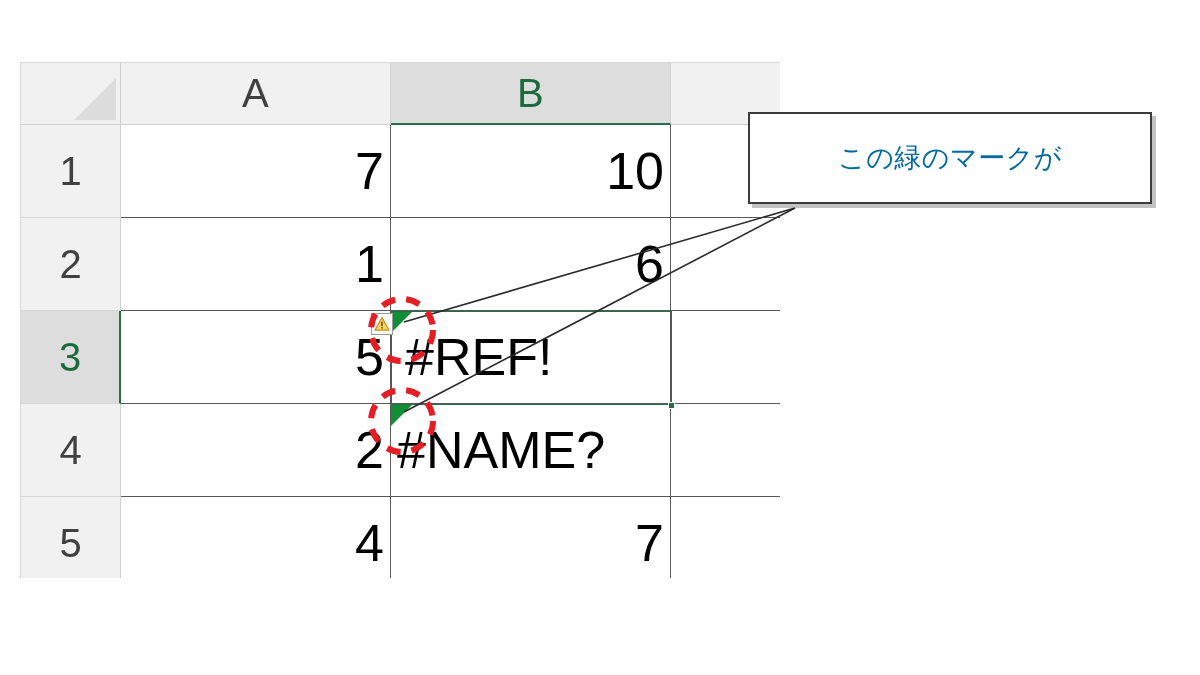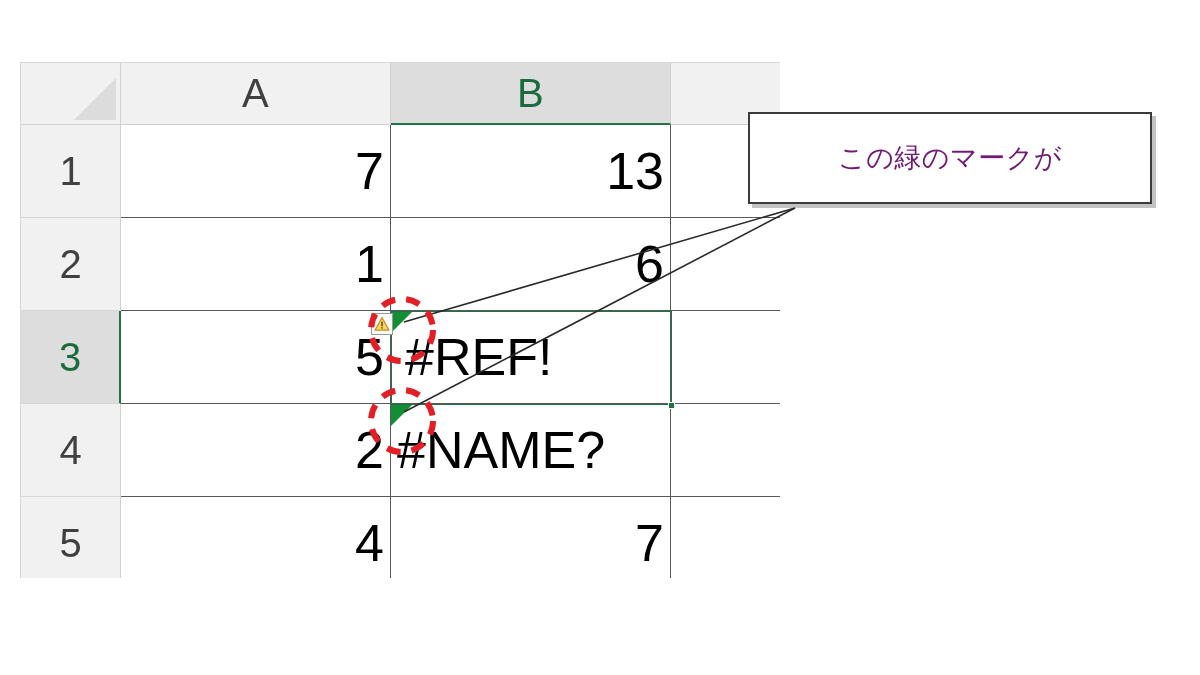--- a/index.html
+++ b/index.html
@@ -177,21 +177,21 @@
     box-shadow: 4px 4px 0 rgba(120,120,120,0.45);
     display: flex;
     flex-direction: column;
     align-items: center;
     justify-content: center;
     z-index: 25;
     font-family: "DejaVu Sans", "Liberation Sans", sans-serif;
   }
   #callout .ln {
     font-size: 27px;
-    color: #701a75;
+    color: #0369a1;
     line-height: 1.28;
     white-space: nowrap;
     letter-spacing: 0.5px;
   }
 </style>
 </head>
 <body>
 
 <div id="stage">
 
@@ -206,21 +206,21 @@
       <div class="colhdr" style="left:650px;width:110px;border-right:1px solid #d8d8d8;"></div>
     </div>
 
     <div class="rowhdr" style="top:62px;height:93px;">1</div>
     <div class="rowhdr" style="top:155px;height:93px;">2</div>
     <div class="rowhdr sel" style="top:248px;height:93px;">3</div>
     <div class="rowhdr" style="top:341px;height:93px;">4</div>
     <div class="rowhdr" style="top:434px;height:93px;">5</div>
 
     <div class="cell" style="left:100px;top:62px;width:270px;height:93px;">7</div>
-    <div class="cell" style="left:370px;top:62px;width:280px;height:93px;">13</div>
+    <div class="cell" style="left:370px;top:62px;width:280px;height:93px;">10</div>
     <div class="cell empty" style="left:650px;top:62px;width:110px;height:93px;"></div>
 
     <div class="cell" style="left:100px;top:155px;width:270px;height:93px;">1</div>
     <div class="cell" style="left:370px;top:155px;width:280px;height:93px;">6</div>
     <div class="cell empty" style="left:650px;top:155px;width:110px;height:93px;"></div>
 
     <div class="cell" style="left:100px;top:248px;width:270px;height:93px;">5</div>
     <div class="cell err" style="left:370px;top:248px;width:280px;height:93px;">
       <span class="errind"></span>
       <span>#REF!</span>

